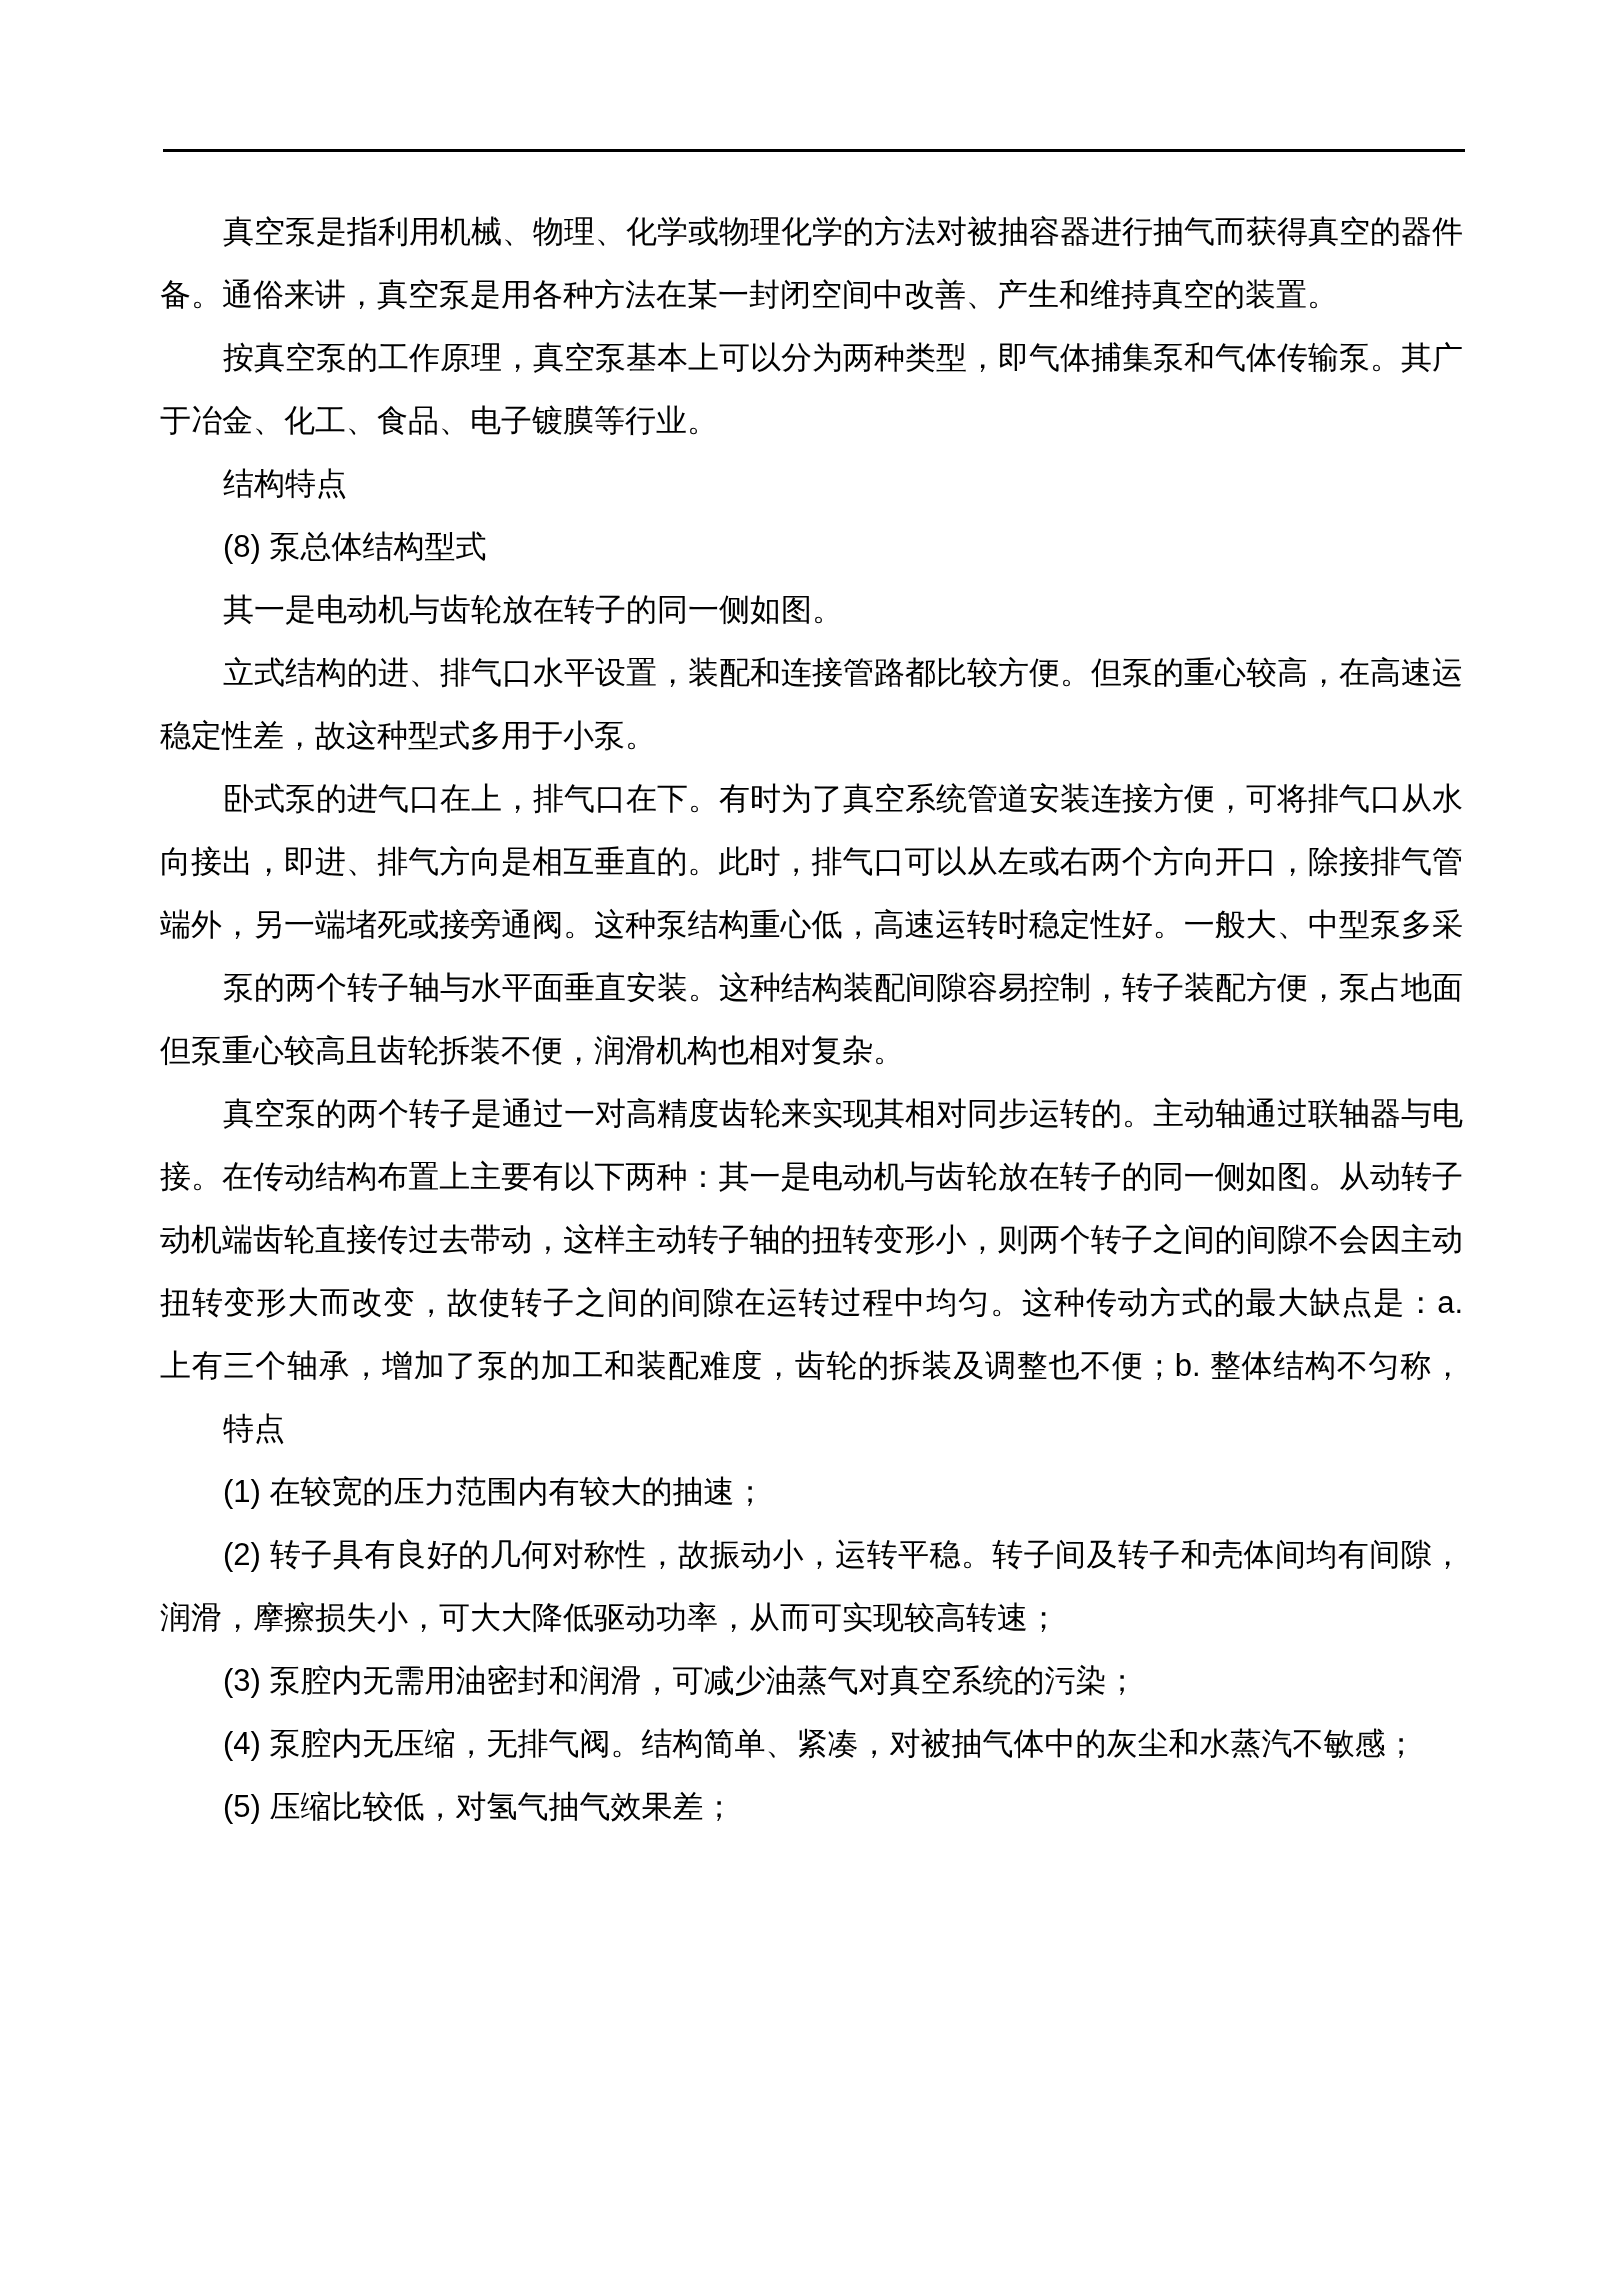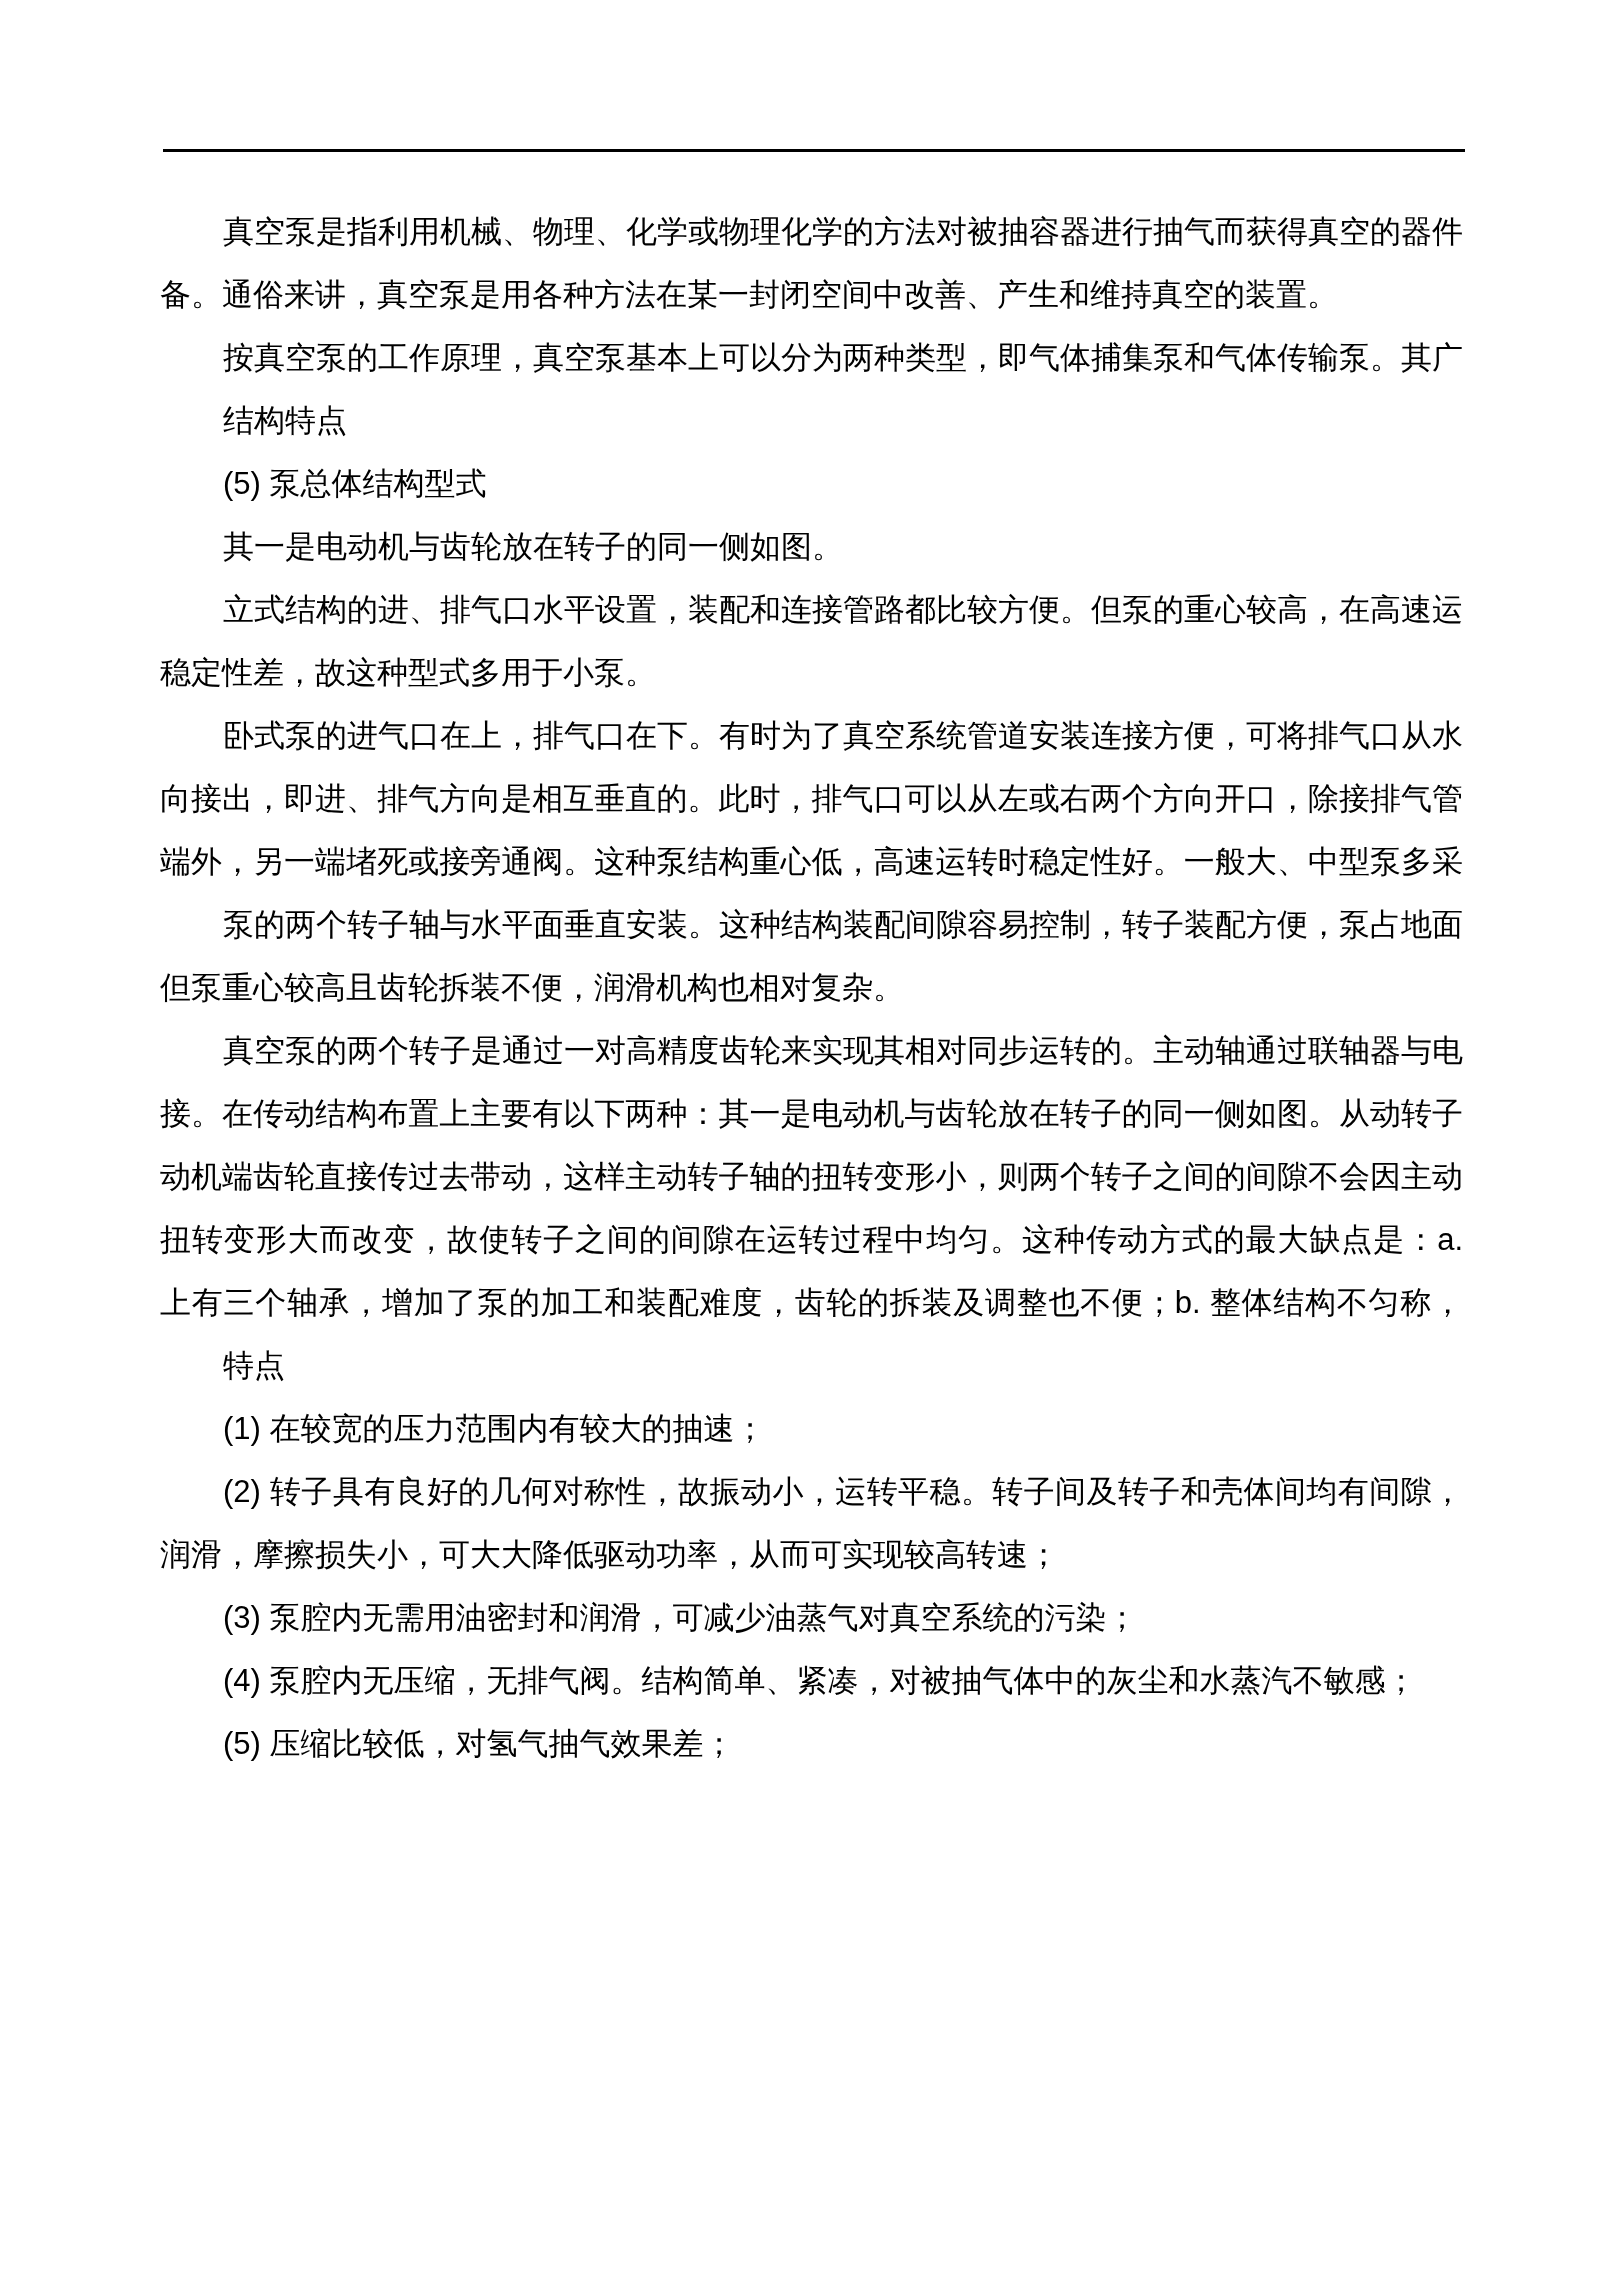--- a/index.html
+++ b/index.html
@@ -60,28 +60,29 @@
 
   <div class="doc">
 
     <div class="para">
       <span class="line just first">真空泵是指利用机械、物理、化学或物理化学的方法对被抽容器进行抽气而获得真空的器件或设</span>
       <span class="line">备。通俗来讲，真空泵是用各种方法在某一封闭空间中改善、产生和维持真空的装置。</span>
     </div>
 
     <div class="para">
       <span class="line just first">按真空泵的工作原理，真空泵基本上可以分为两种类型，即气体捕集泵和气体传输泵。其广泛用</span>
+      <span class="line">于冶金、化工、食品、电子镀膜等行业。</span>
     </div>
 
     <div class="para">
       <span class="line first">结构特点</span>
     </div>
 
     <div class="para">
-      <span class="line first">(5) 泵总体结构型式</span>
+      <span class="line first">(8) 泵总体结构型式</span>
     </div>
 
     <div class="para">
       <span class="line first">其一是电动机与齿轮放在转子的同一侧如图。</span>
     </div>
 
     <div class="para">
       <span class="line just first">立式结构的进、排气口水平设置，装配和连接管路都比较方便。但泵的重心较高，在高速运转时</span>
       <span class="line">稳定性差，故这种型式多用于小泵。</span>
     </div>

